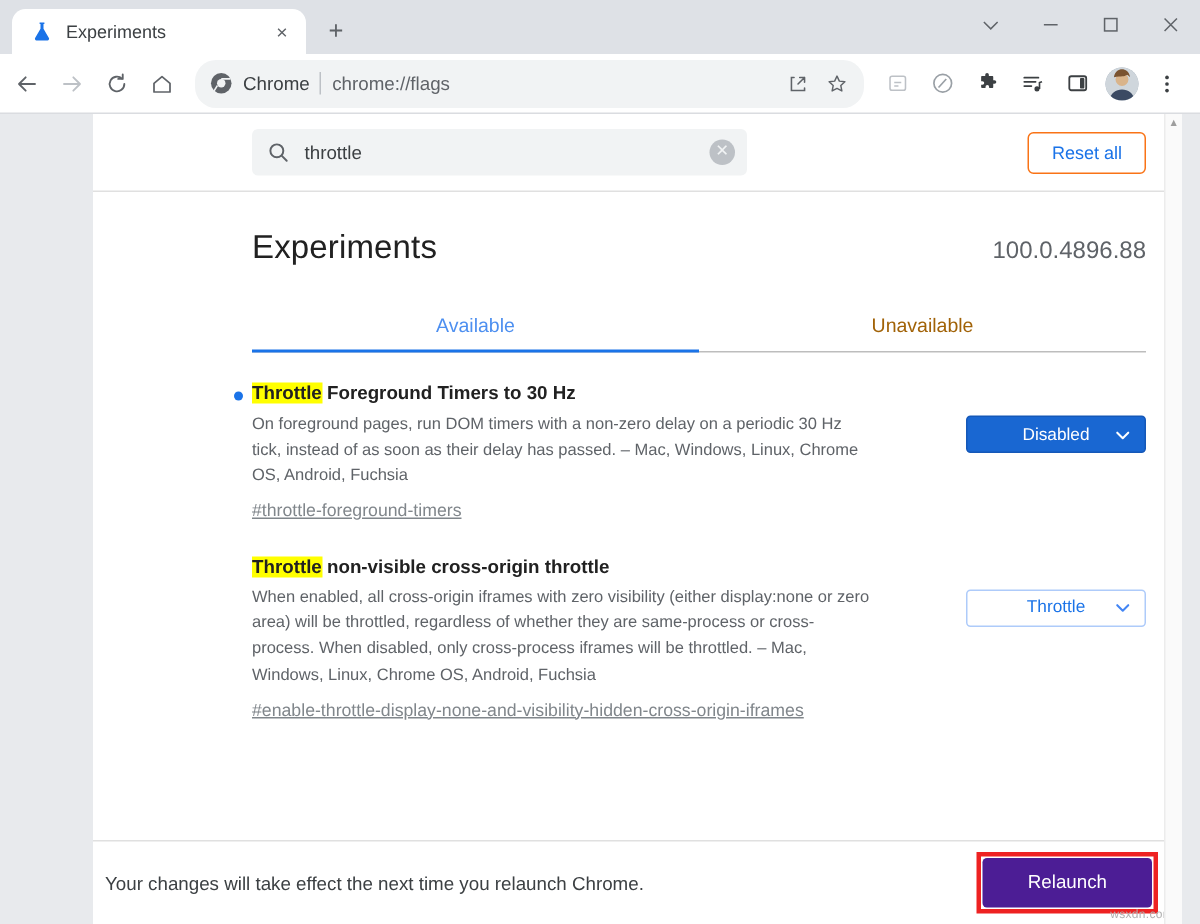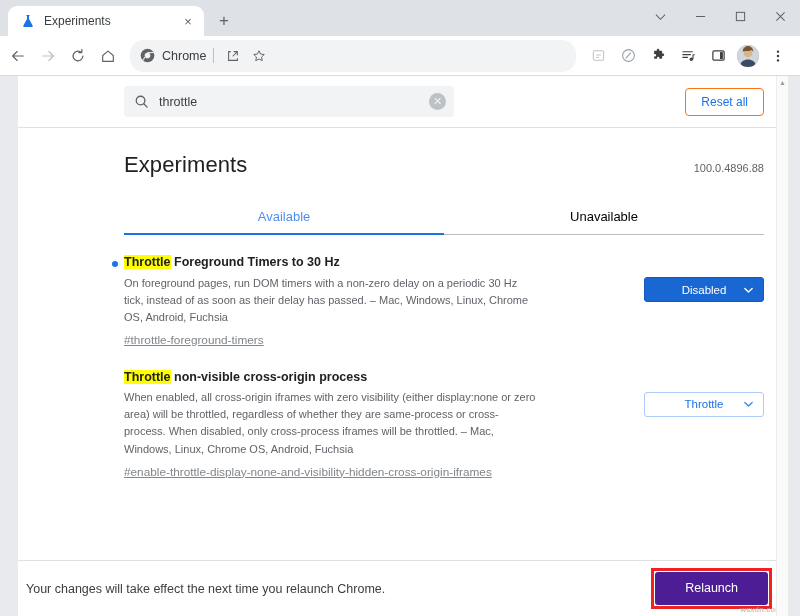--- a/index.html
+++ b/index.html
@@ -113,20 +113,21 @@
     display: block;
   }
 
   
   .viewport {
     flex: 1;
     background: #e8eaed;
     display: flex;
     position: relative;
     overflow: hidden;
+    padding-left: 44px;
   }
   .page {
     flex: 1;
     background: #ffffff;
     margin-left: 18px;
     margin-right: 12px;
     display: flex; flex-direction: column;
     position: relative;
     overflow: hidden;
   }
@@ -180,33 +181,33 @@
     overflow: hidden;
     padding: 0 0 0 0;
   }
   .inner { padding: 0 24px 0 106px; }
 
   .title-row {
     display: flex; align-items: baseline;
     padding-top: 24px;
   }
   .exp-title { font-size: 22px; color: #212121; font-weight: 400; letter-spacing: .1px; }
-  .version { margin-left: auto; font-size: 11px; color: #5f6368; }
+  .version { margin-left: auto; font-size: 16px; color: #5f6368; }
 
   .tabs {
     display: flex;
     margin-top: 22px;
     border-bottom: 1px solid #bdbdbd;
   }
   .ftab {
     flex: 1;
     text-align: center;
     font-size: 13px;
     padding: 9px 0 10px;
-    color: #000000;
+    color: #a16207;
     position: relative;
   }
   .ftab.active { color: #4d8ff0; }
   .ftab.active::after {
     content: ""; position: absolute; left: 0; right: 0; bottom: -1px;
     height: 2px; background: #1a73e8;
   }
 
   .flags { margin-top: 20px; }
   .flag {
@@ -348,20 +349,21 @@
 
     <div class="omnibox">
       <svg class="omni-logo" viewBox="0 0 16 16">
         <circle cx="8" cy="8" r="7.3" fill="#5f6368"></circle>
         <circle cx="8" cy="8" r="3" fill="#f1f3f4"></circle>
         <path d="M8 4.9h6.6" stroke="#f1f3f4" stroke-width="1.1"></path>
         <path d="M5.3 9.6l-3.2 5.1" stroke="#f1f3f4" stroke-width="1.1"></path>
       </svg>
       <span class="omni-label">Chrome</span>
       <span class="omni-sep"></span>
+      <span class="omni-url">chrome://flags</span>
       <span class="omni-actions">
         <span class="omni-act">
           <svg width="14" height="14" viewBox="0 0 16 16">
               <path d="M5 3H3v10h10v-2" fill="none" stroke="#5f6368" stroke-width="1.2" stroke-linecap="round"></path>
               <path d="M8 8l5-5m0 0H9.3M13 3v3.7" fill="none" stroke="#5f6368" stroke-width="1.2" stroke-linecap="round"></path>
             </svg>
         </span>
         <span class="omni-act">
           <svg width="14" height="14" viewBox="0 0 16 16">
               <path d="M8 2l1.8 3.8 4.2.5-3.1 2.9.8 4.1L8 11.4 4.3 13.3l.8-4.1L2 6.3l4.2-.5z" fill="none" stroke="#5f6368" stroke-width="1.1" stroke-linejoin="round"></path>
@@ -462,21 +464,21 @@
                     <svg width="11" height="11" viewBox="0 0 12 12">
                         <path d="M2 4.3l4 4 4-4" fill="none" stroke="#ffffff" stroke-width="1.5" stroke-linecap="round" stroke-linejoin="round"></path>
                       </svg>
                   </span>
                 </div>
               </div>
             </div>
 
             <div class="flag">
               <div class="flag-main">
-                <div class="flag-name"><span class="hl">Throttle</span><span> non-visible cross-origin process</span></div>
+                <div class="flag-name"><span class="hl">Throttle</span><span> non-visible cross-origin throttle</span></div>
                 <div class="flag-desc">When enabled, all cross-origin iframes with zero visibility (either display:none or zero area) will be throttled, regardless of whether they are same-process or cross-process. When disabled, only cross-process iframes will be throttled. – Mac, Windows, Linux, Chrome OS, Android, Fuchsia</div>
                 <a class="flag-link" href="#">#enable-throttle-display-none-and-visibility-hidden-cross-origin-iframes</a>
               </div>
               <div class="flag-select-wrap">
                 <div class="flag-select sel-default">
                   <span>Throttle</span>
                   <span class="chev">
                     <svg width="11" height="11" viewBox="0 0 12 12">
                         <path d="M2 4.3l4 4 4-4" fill="none" stroke="#4285f4" stroke-width="1.5" stroke-linecap="round" stroke-linejoin="round"></path>
                       </svg>

